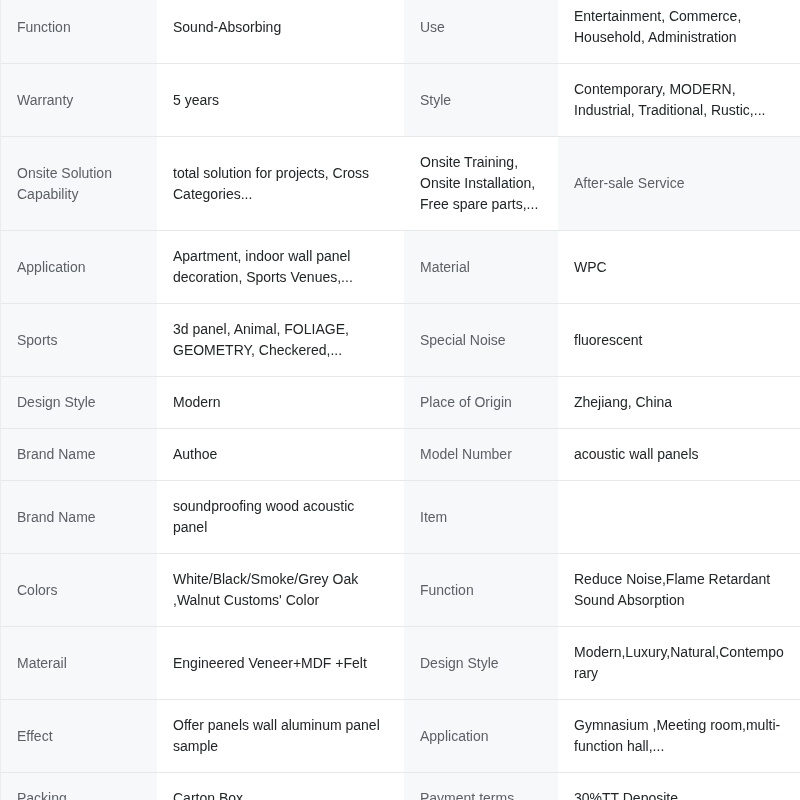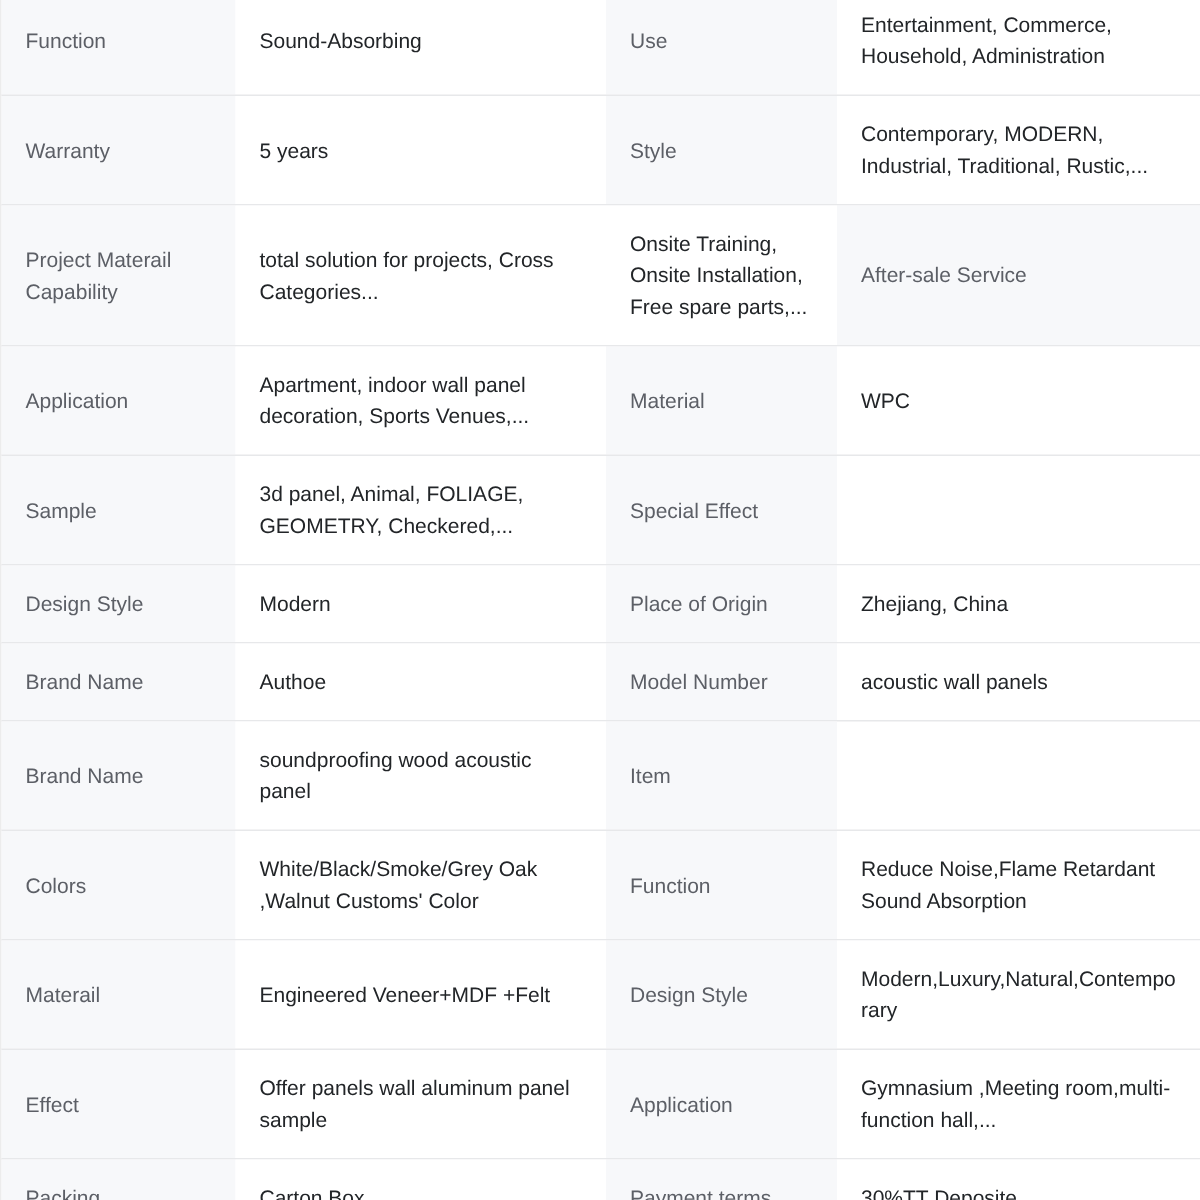--- a/index.html
+++ b/index.html
@@ -74,21 +74,21 @@
     <div class="cell label">
         <span>Style</span>
       </div>
     <div class="cell value">
         <span>Contemporary, MODERN, Industrial, Traditional, Rustic,...</span>
       </div>
   </div>
 
   <div class="spec-row">
     <div class="cell label">
-        <span>Project Materail Capability</span>
+        <span>Onsite Solution Capability</span>
       </div>
     <div class="cell value">
         <span>total solution for projects, Cross Categories...</span>
       </div>
     <div class="cell value">
         <span>Onsite Training, Onsite Installation, Free spare parts,...</span>
       </div>
     <div class="cell label">
         <span>After-sale Service</span>
       </div>
@@ -104,27 +104,30 @@
     <div class="cell label">
         <span>Material</span>
       </div>
     <div class="cell value">
         <span>WPC</span>
       </div>
   </div>
 
   <div class="spec-row">
     <div class="cell label">
-        <span>Sample</span>
+        <span>Sports</span>
       </div>
     <div class="cell value">
         <span>3d panel, Animal, FOLIAGE, GEOMETRY, Checkered,...</span>
       </div>
     <div class="cell label">
-        <span>Special Effect</span>
+        <span>Special Noise</span>
+      </div>
+    <div class="cell value">
+        <span>fluorescent</span>
       </div>
   </div>
 
   <div class="spec-row">
     <div class="cell label">
         <span>Design Style</span>
       </div>
     <div class="cell value">
         <span>Modern</span>
       </div>

